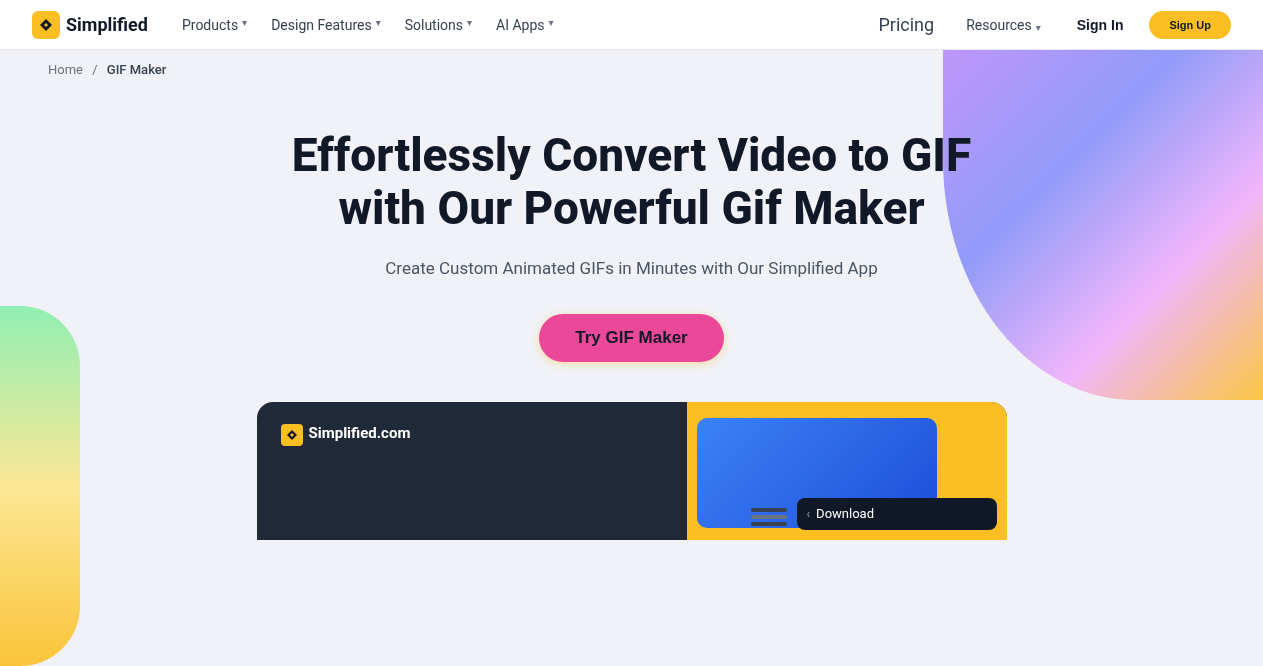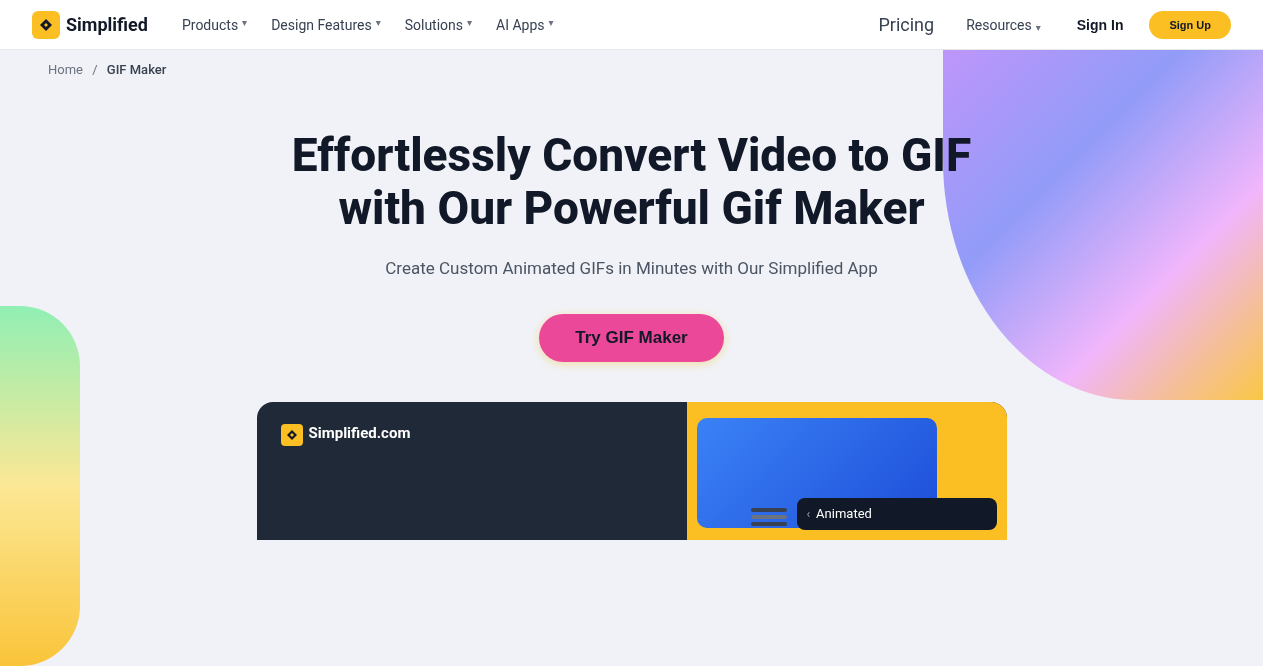--- a/index.html
+++ b/index.html
@@ -351,21 +351,21 @@
         </svg>
         <span class="preview-logo-text">Simplified.com</span>
       </div>
     </div>
 
     <div class="preview-cards-area">
       <div class="preview-yellow-bg"></div>
       <div class="preview-blue-card"></div>
       <div class="preview-download-bar">
         <span class="preview-download-chevron">‹</span>
-        <span class="preview-download-text">Animated</span>
+        <span class="preview-download-text">Download</span>
       </div>
       <div class="preview-dots">
         <div class="preview-dot"></div>
         <div class="preview-dot active"></div>
         <div class="preview-dot"></div>
       </div>
     </div>
   </div>
 </div>
 

